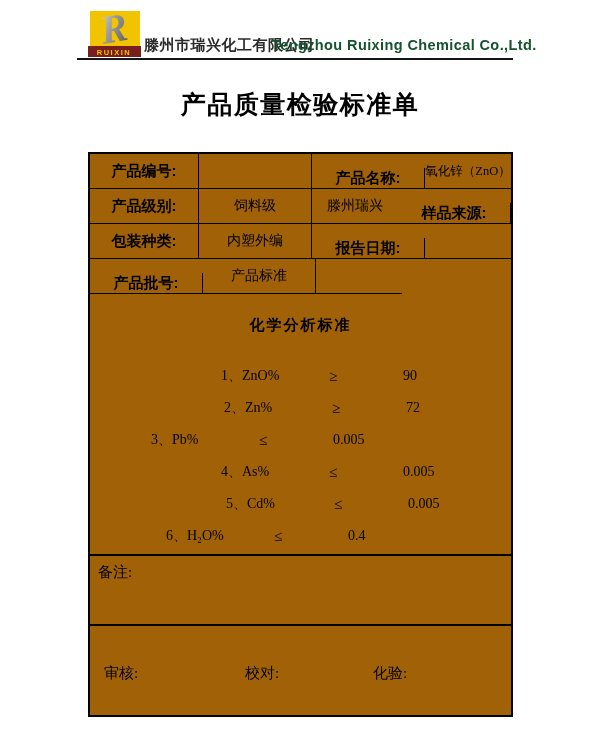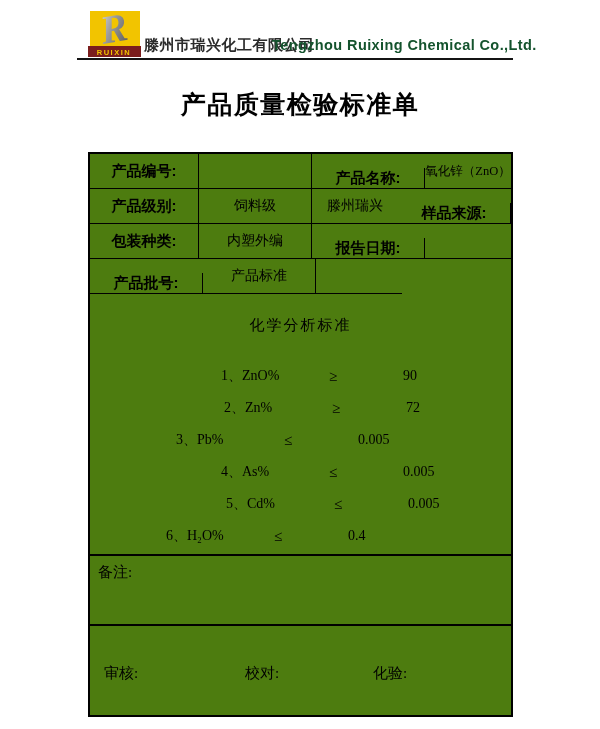--- a/index.html
+++ b/index.html
@@ -39,47 +39,47 @@
     text-align: center;
     font-size: 25px; font-weight: bold; letter-spacing: 1.5px;
     font-family: "Liberation Sans", "DejaVu Sans", sans-serif;
   }
 
   
   .doc-table {
     position: absolute; left: 88px; top: 152px;
     width: 425px; height: 565px;
     border: 2px solid #000;
-    background: #4d7c0f;
+    background: #a16207;
   }
   .irow { display: flex; height: 35px; }
   .cell {
     display: flex; align-items: center; justify-content: center;
     border-right: 1px solid #000; border-bottom: 1px solid #000;
     overflow: hidden; white-space: nowrap;
   }
   .c1 { width: 109px; } .c2 { width: 113px; } .c3 { width: 113px; margin-top: 14px; }
   .c4 { width: 86px; border-right: none; }
   .lbl {
     font-family: "Liberation Sans", "DejaVu Sans", sans-serif;
     font-weight: bold; font-size: 15px;
   }
   .val { font-family: "Liberation Serif", "DejaVu Serif", serif; font-size: 14px; }
   .val.small { font-size: 12.5px; }
 
   
   .chem { height: 262px; border-bottom: 2px solid #000; }
-  .chem-heading { text-align: center; padding-top: 22px; font-size: 15px; letter-spacing: 2px; }
+  .chem-heading { text-align: center; padding-top: 22px; font-size: 15px; letter-spacing: 2px; font-weight: bold; }
   .chem-items { margin-top: 33px; }
   .chem-item {
     display: flex; height: 32px; align-items: flex-start;
     padding-left: 131px; font-size: 14px; line-height: 16px;
   }
   .chem-item:nth-child(2) { padding-left: 134px; }
-  .chem-item:nth-child(3) { padding-left: 86px; }
+  .chem-item:nth-child(3) { padding-left: 61px; }
   .chem-item:nth-child(4) { }
   .chem-item:nth-child(5) { padding-left: 136px; }
   .chem-item:nth-child(6) { padding-left: 76px; }
   .iname { width: 108px; }
   .iop { width: 74px; font-size: 15px; }
   .ival { }
 
   
   .remarks {
     height: 70px; border-bottom: 2px solid #000;

